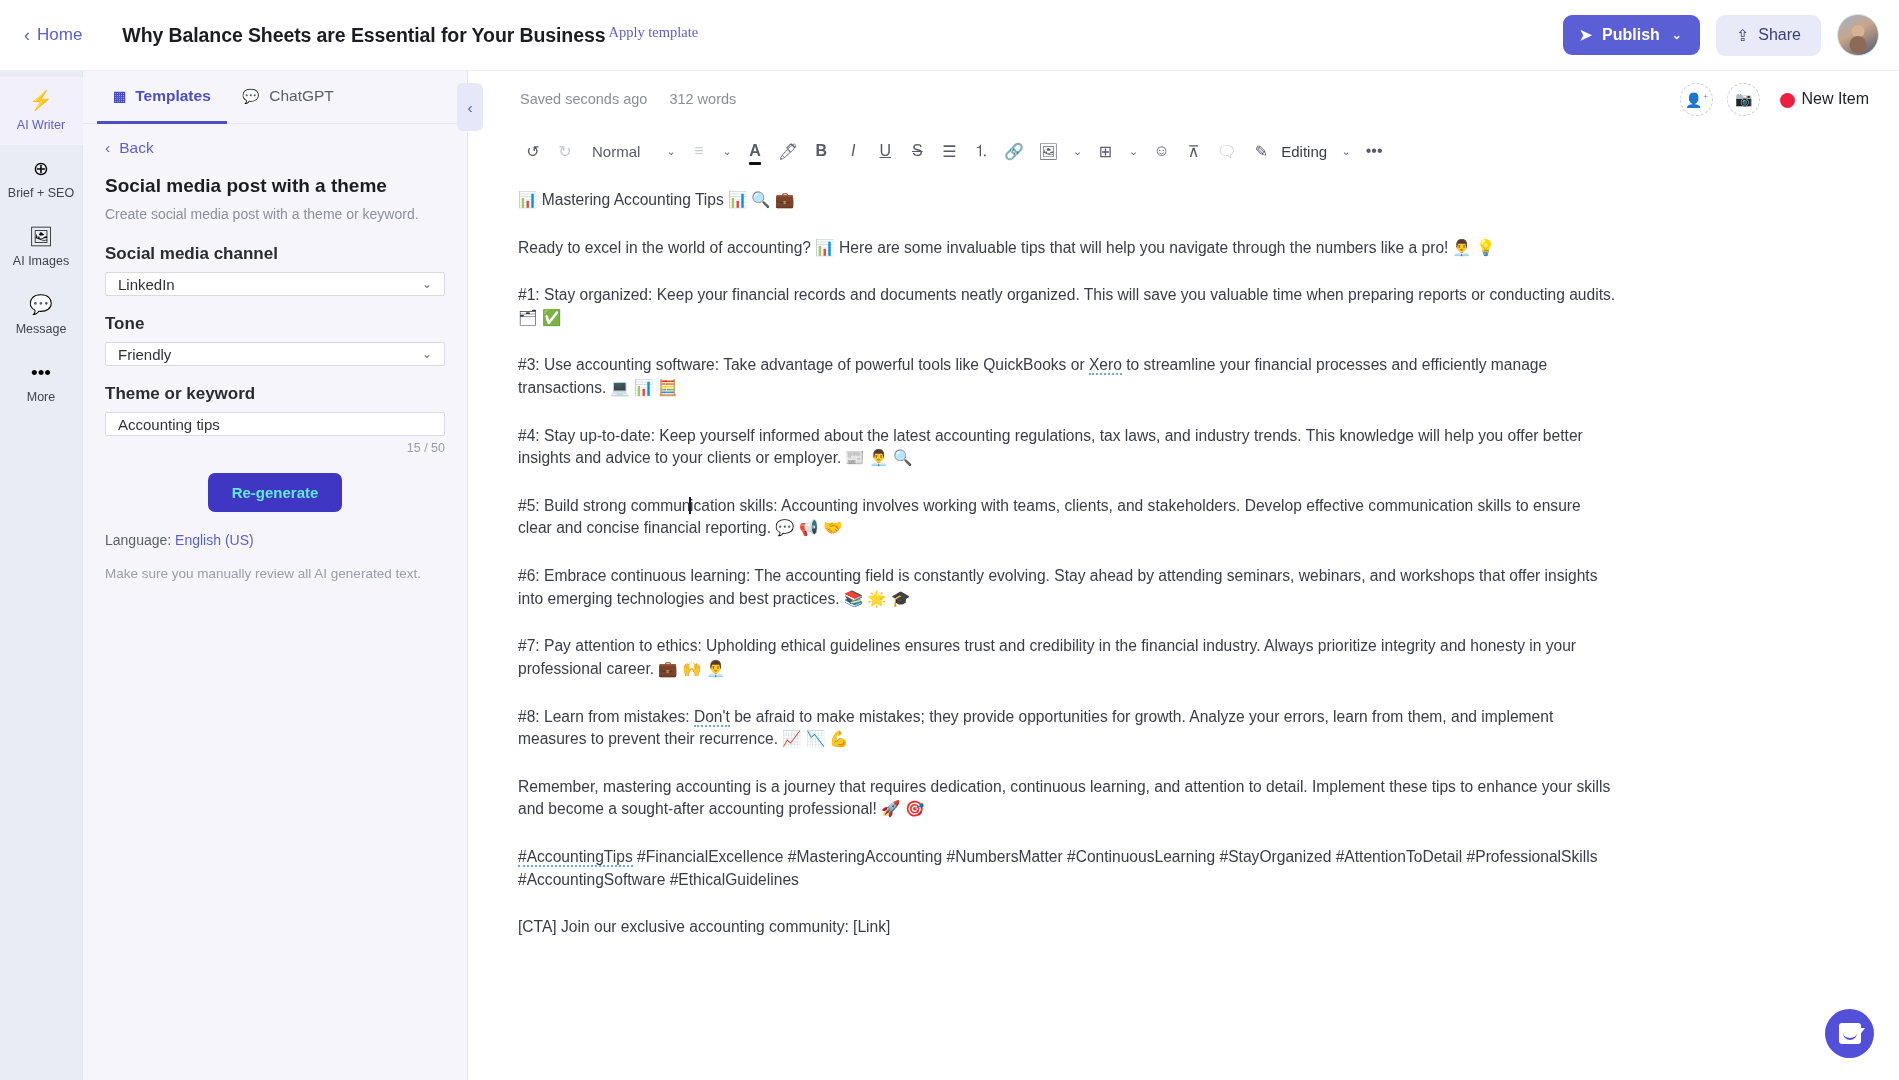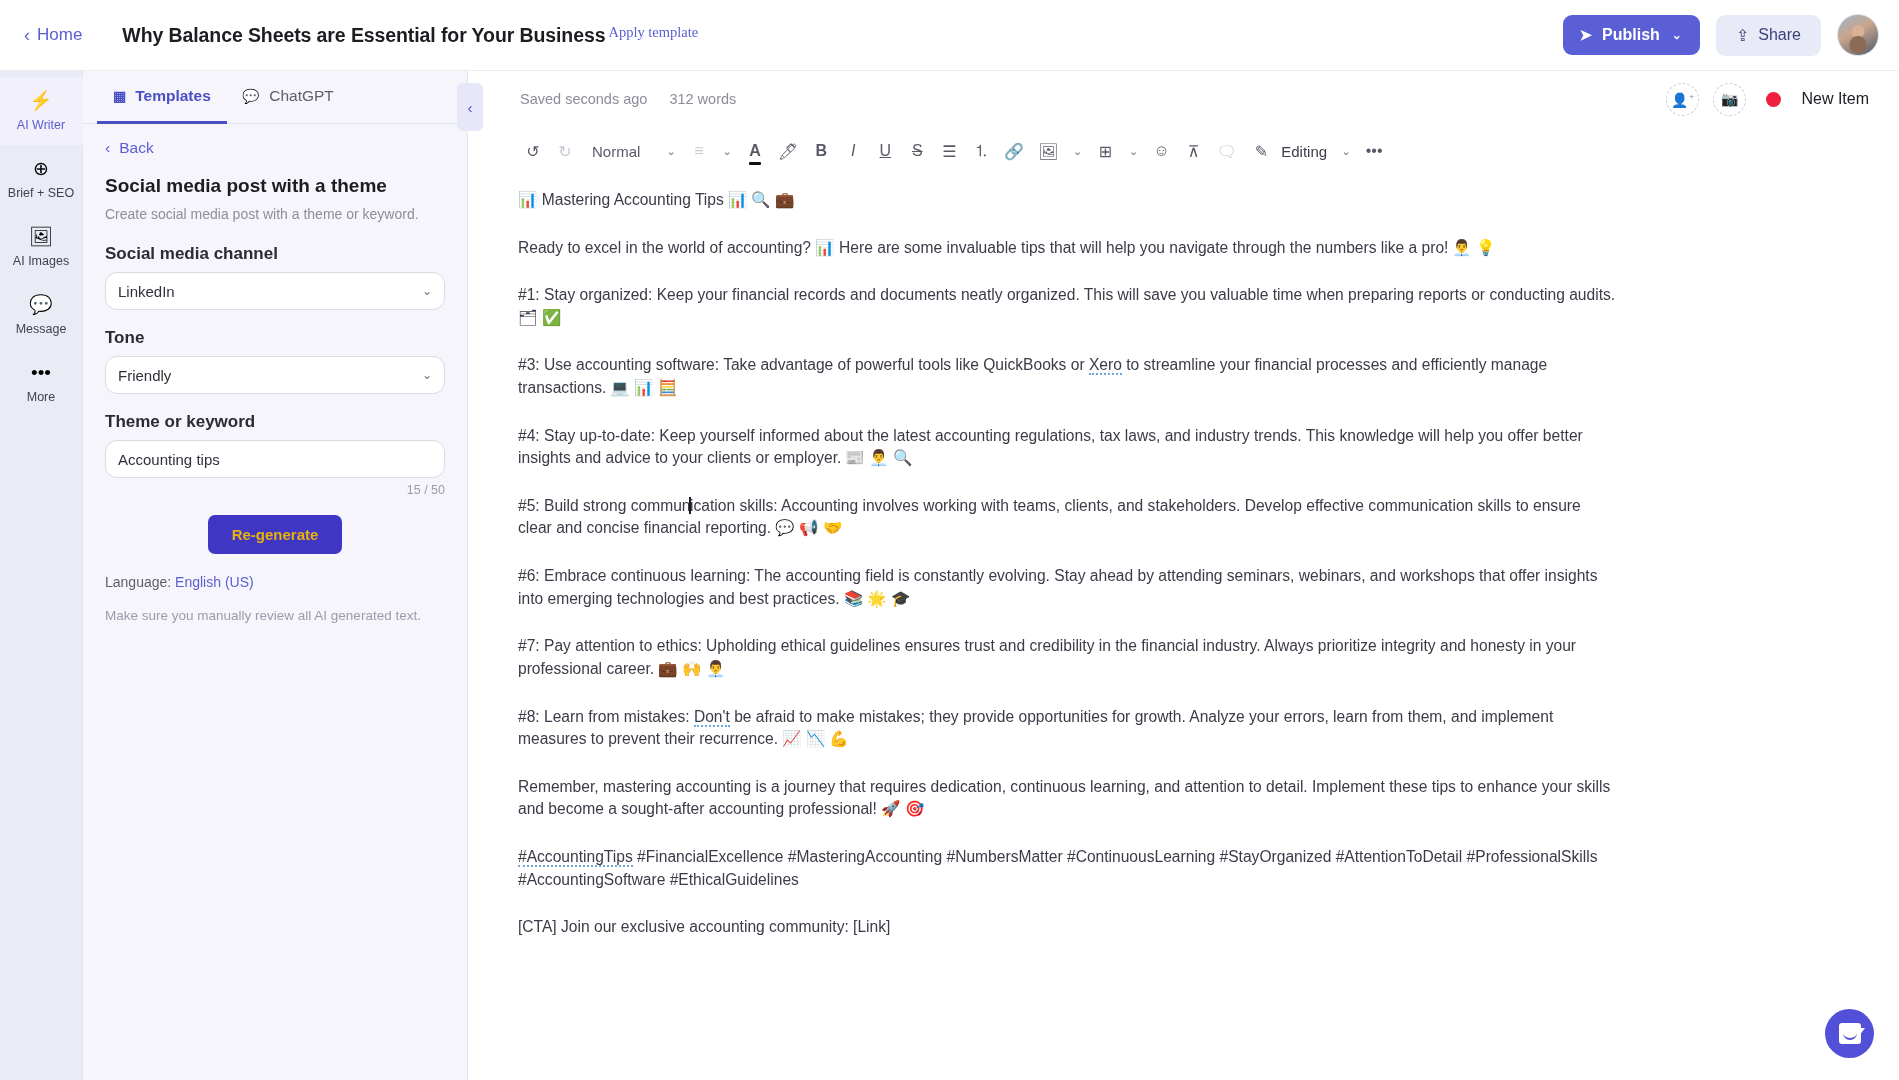--- a/index.html
+++ b/index.html
@@ -112,32 +112,32 @@
   .panel-body { padding: 15px 22px 0 22px; overflow: hidden; }
   .back-row {
     display: flex; align-items: center; gap: 9px;
     color: #5a5fd1; font-size: 15.5px; cursor: pointer;
     margin-bottom: 18px;
   }
   .tpl-title { font-size: 19px; font-weight: 700; color: #1c1d21; margin-bottom: 7px; }
   .tpl-desc { font-size: 14px; color: #8c8e9c; line-height: 1.45; margin-bottom: 20px; }
   .field-label { font-size: 17px; color: #2a2b33; font-weight: 600; margin-bottom: 8px; }
   .select-box, .text-box {
-    width: 100%; height: 38px;
-    background: #fff; border: 1px solid #d9dae4; border-radius: 12px;
+    width: 100%; height: 24px;
+    background: #fff; border: 1px solid #d9dae4; border-radius: 2px;
     display: flex; align-items: center;
     padding: 0 12px; font-size: 15px; color: #30313a;
     cursor: pointer; position: relative;
   }
   .select-box .sel-caret { margin-left: auto; color: #6d6f80; font-size: 12px; }
   .field-group { margin-bottom: 18px; }
   .char-count { font-size: 12.5px; color: #9a9cab; text-align: right; margin-top: 5px; }
   .regen-wrap { display: flex; justify-content: center; margin-top: 8px; margin-bottom: 20px; }
   .btn-regen {
-    background: #4036c4; color: #eab308; font-weight: 700; font-size: 15px;
+    background: #4036c4; color: #5eead4; font-weight: 700; font-size: 15px;
     border: none; border-radius: 7px; padding: 11px 24px; cursor: pointer;
   }
   .lang-line { font-size: 14px; color: #5c5e6b; margin-bottom: 16px; }
   .lang-line a { color: #5a5fd1; text-decoration: none; cursor: pointer; }
   .disclaimer { font-size: 13.5px; color: #9a9cab; line-height: 1.5; }
 
   .collapse-handle {
     position: absolute; right: -16px; top: 12px;
     width: 26px; height: 48px;
     background: #e6e7f8; border-radius: 6px;
@@ -152,21 +152,21 @@
     padding: 0 30px 0 52px; gap: 22px;
   }
   .status-txt { font-size: 14.5px; color: #8b8d9a; }
   .status-right { margin-left: auto; display: flex; align-items: center; gap: 14px; }
   .dash-circle {
     width: 33px; height: 33px; border-radius: 50%;
     border: 1.5px dashed #c9cbd6;
     display: flex; align-items: center; justify-content: center;
     color: #9b9daa; font-size: 14px; cursor: pointer;
   }
-  .new-item { display: flex; align-items: center; gap: 20px; cursor: pointer; margin-left: 6px; }
+  .new-item { display: flex; align-items: flex-end; gap: 6px; cursor: pointer; margin-left: 6px; }
   .new-item .dot { width: 15px; height: 15px; border-radius: 50%; background: #ee1f3f; }
   .new-item .lbl { font-size: 16px; color: #202127; }
 
   .toolbar {
     height: 48px; display: flex; align-items: center;
     padding: 0 30px 0 50px; gap: 2px;
   }
   .tb {
     height: 32px; min-width: 30px; padding: 0 6px;
     display: flex; align-items: center; justify-content: center;

